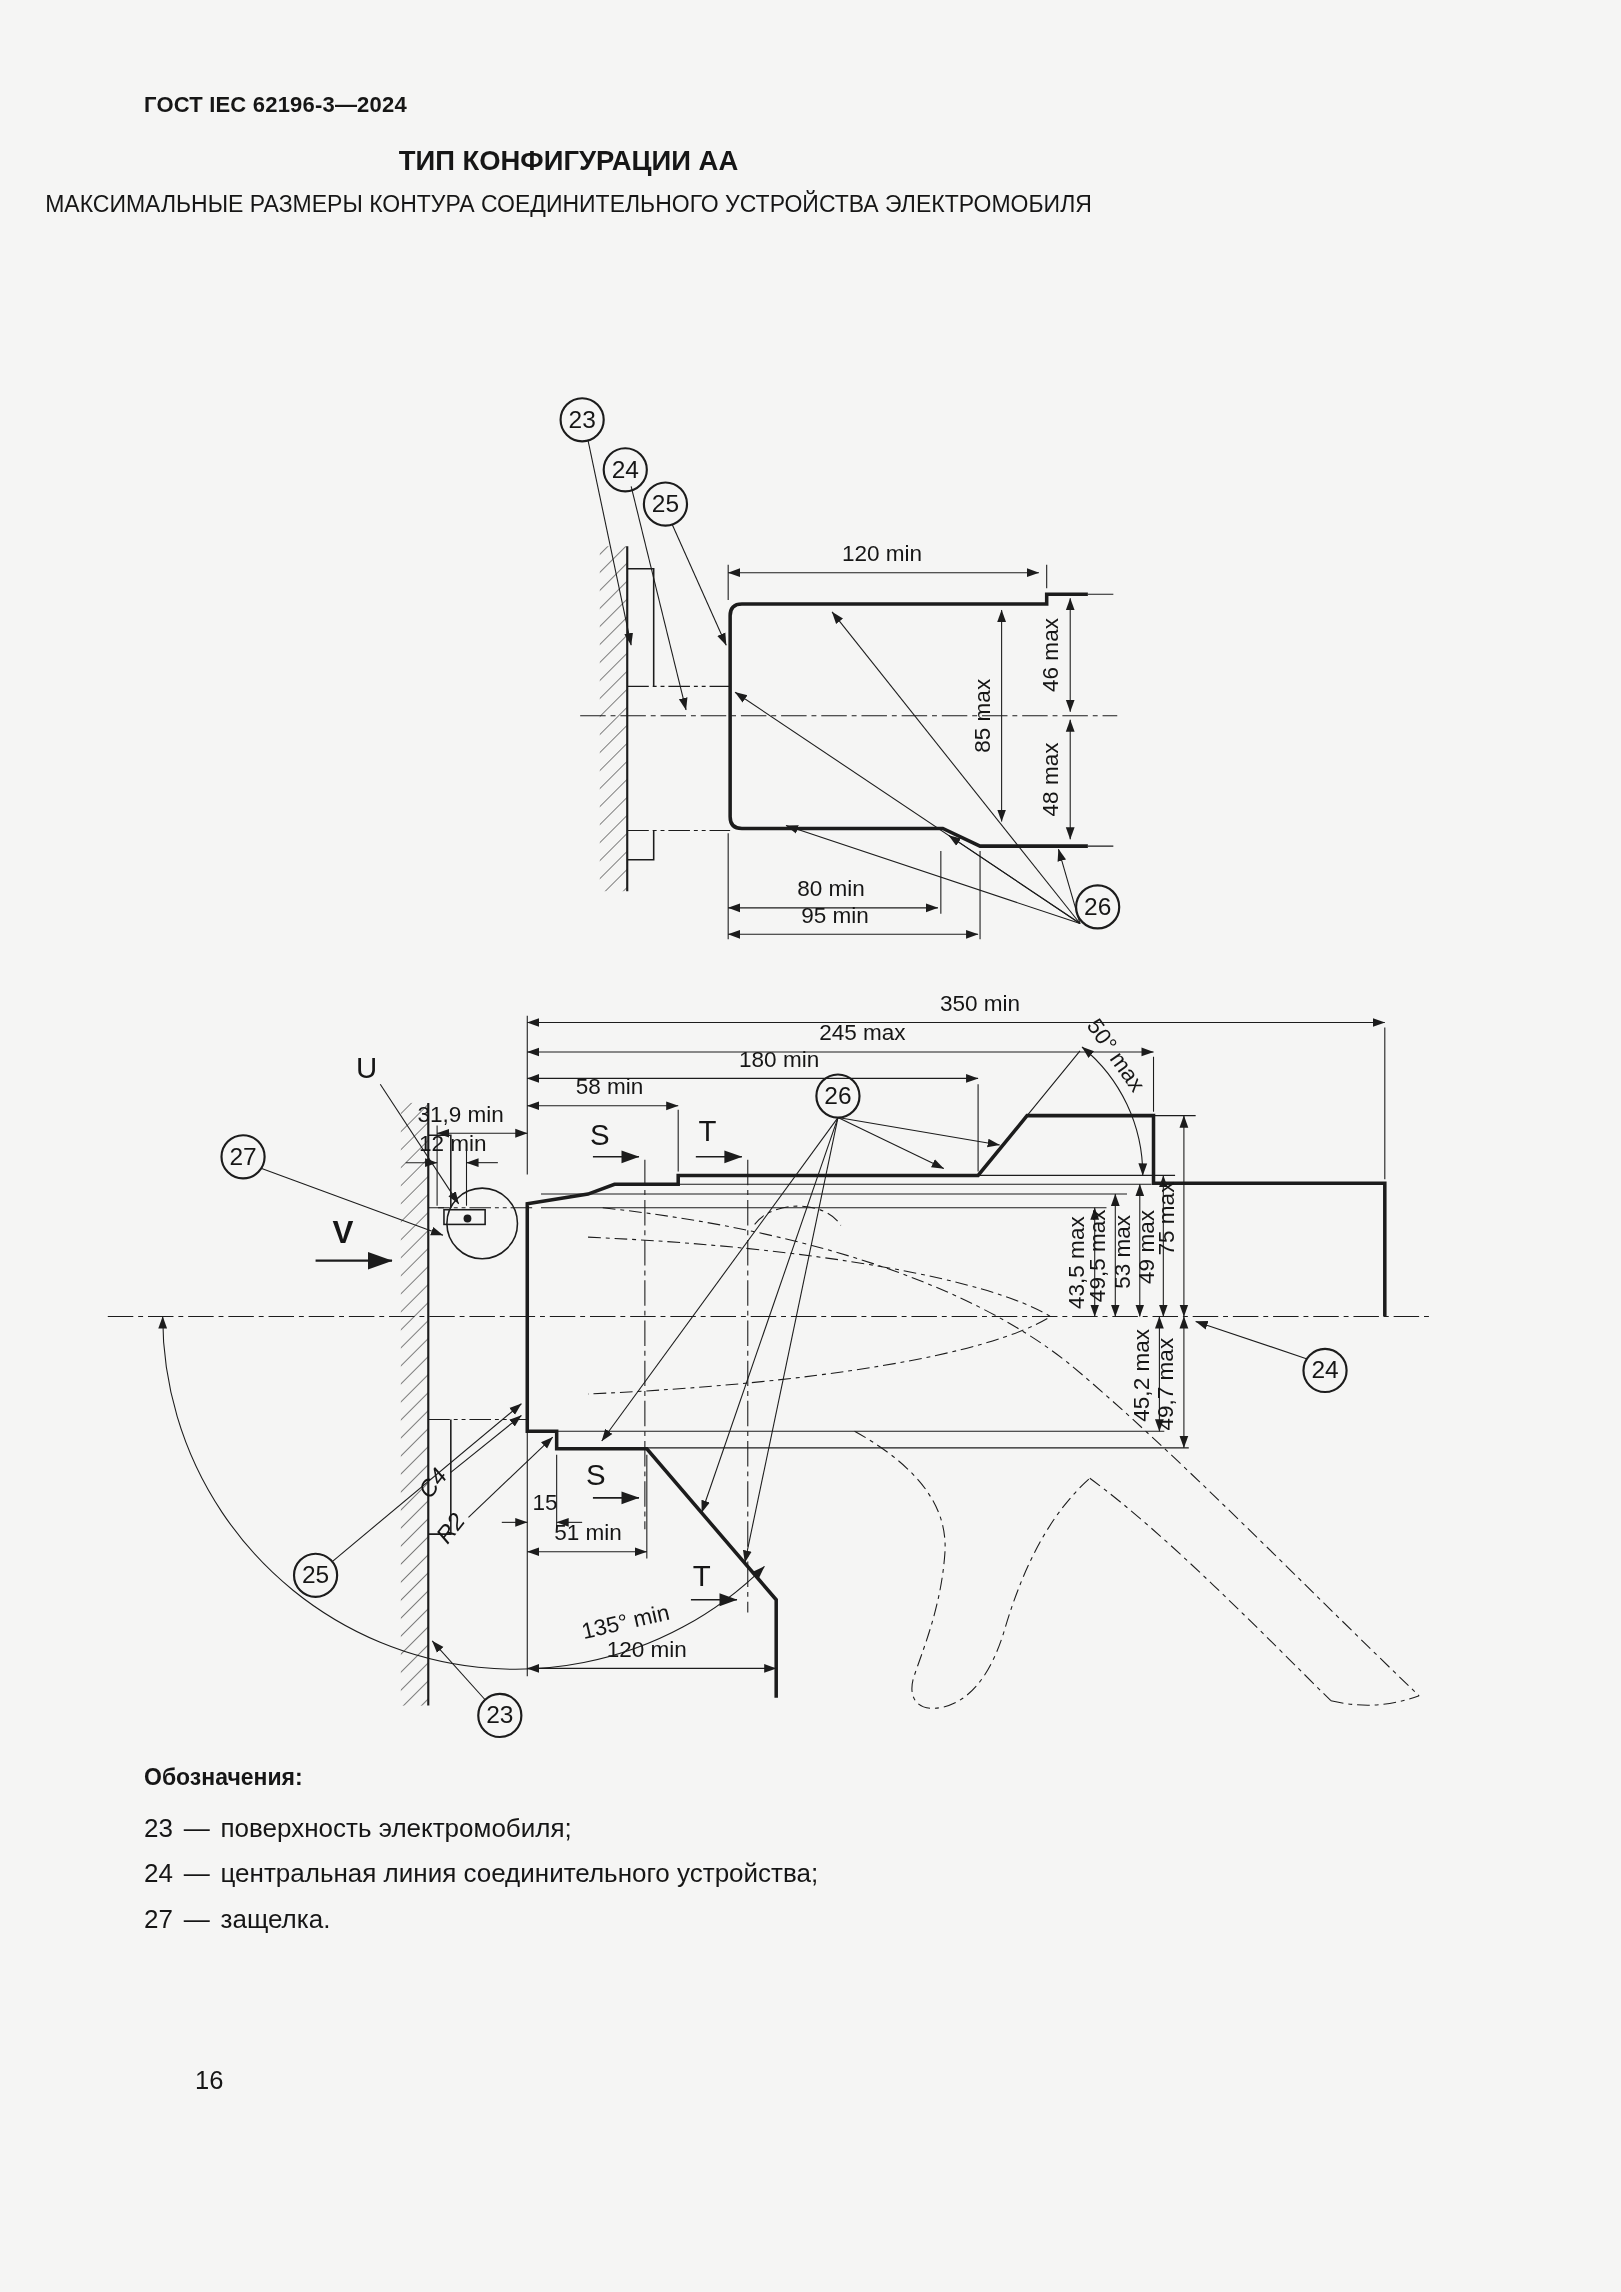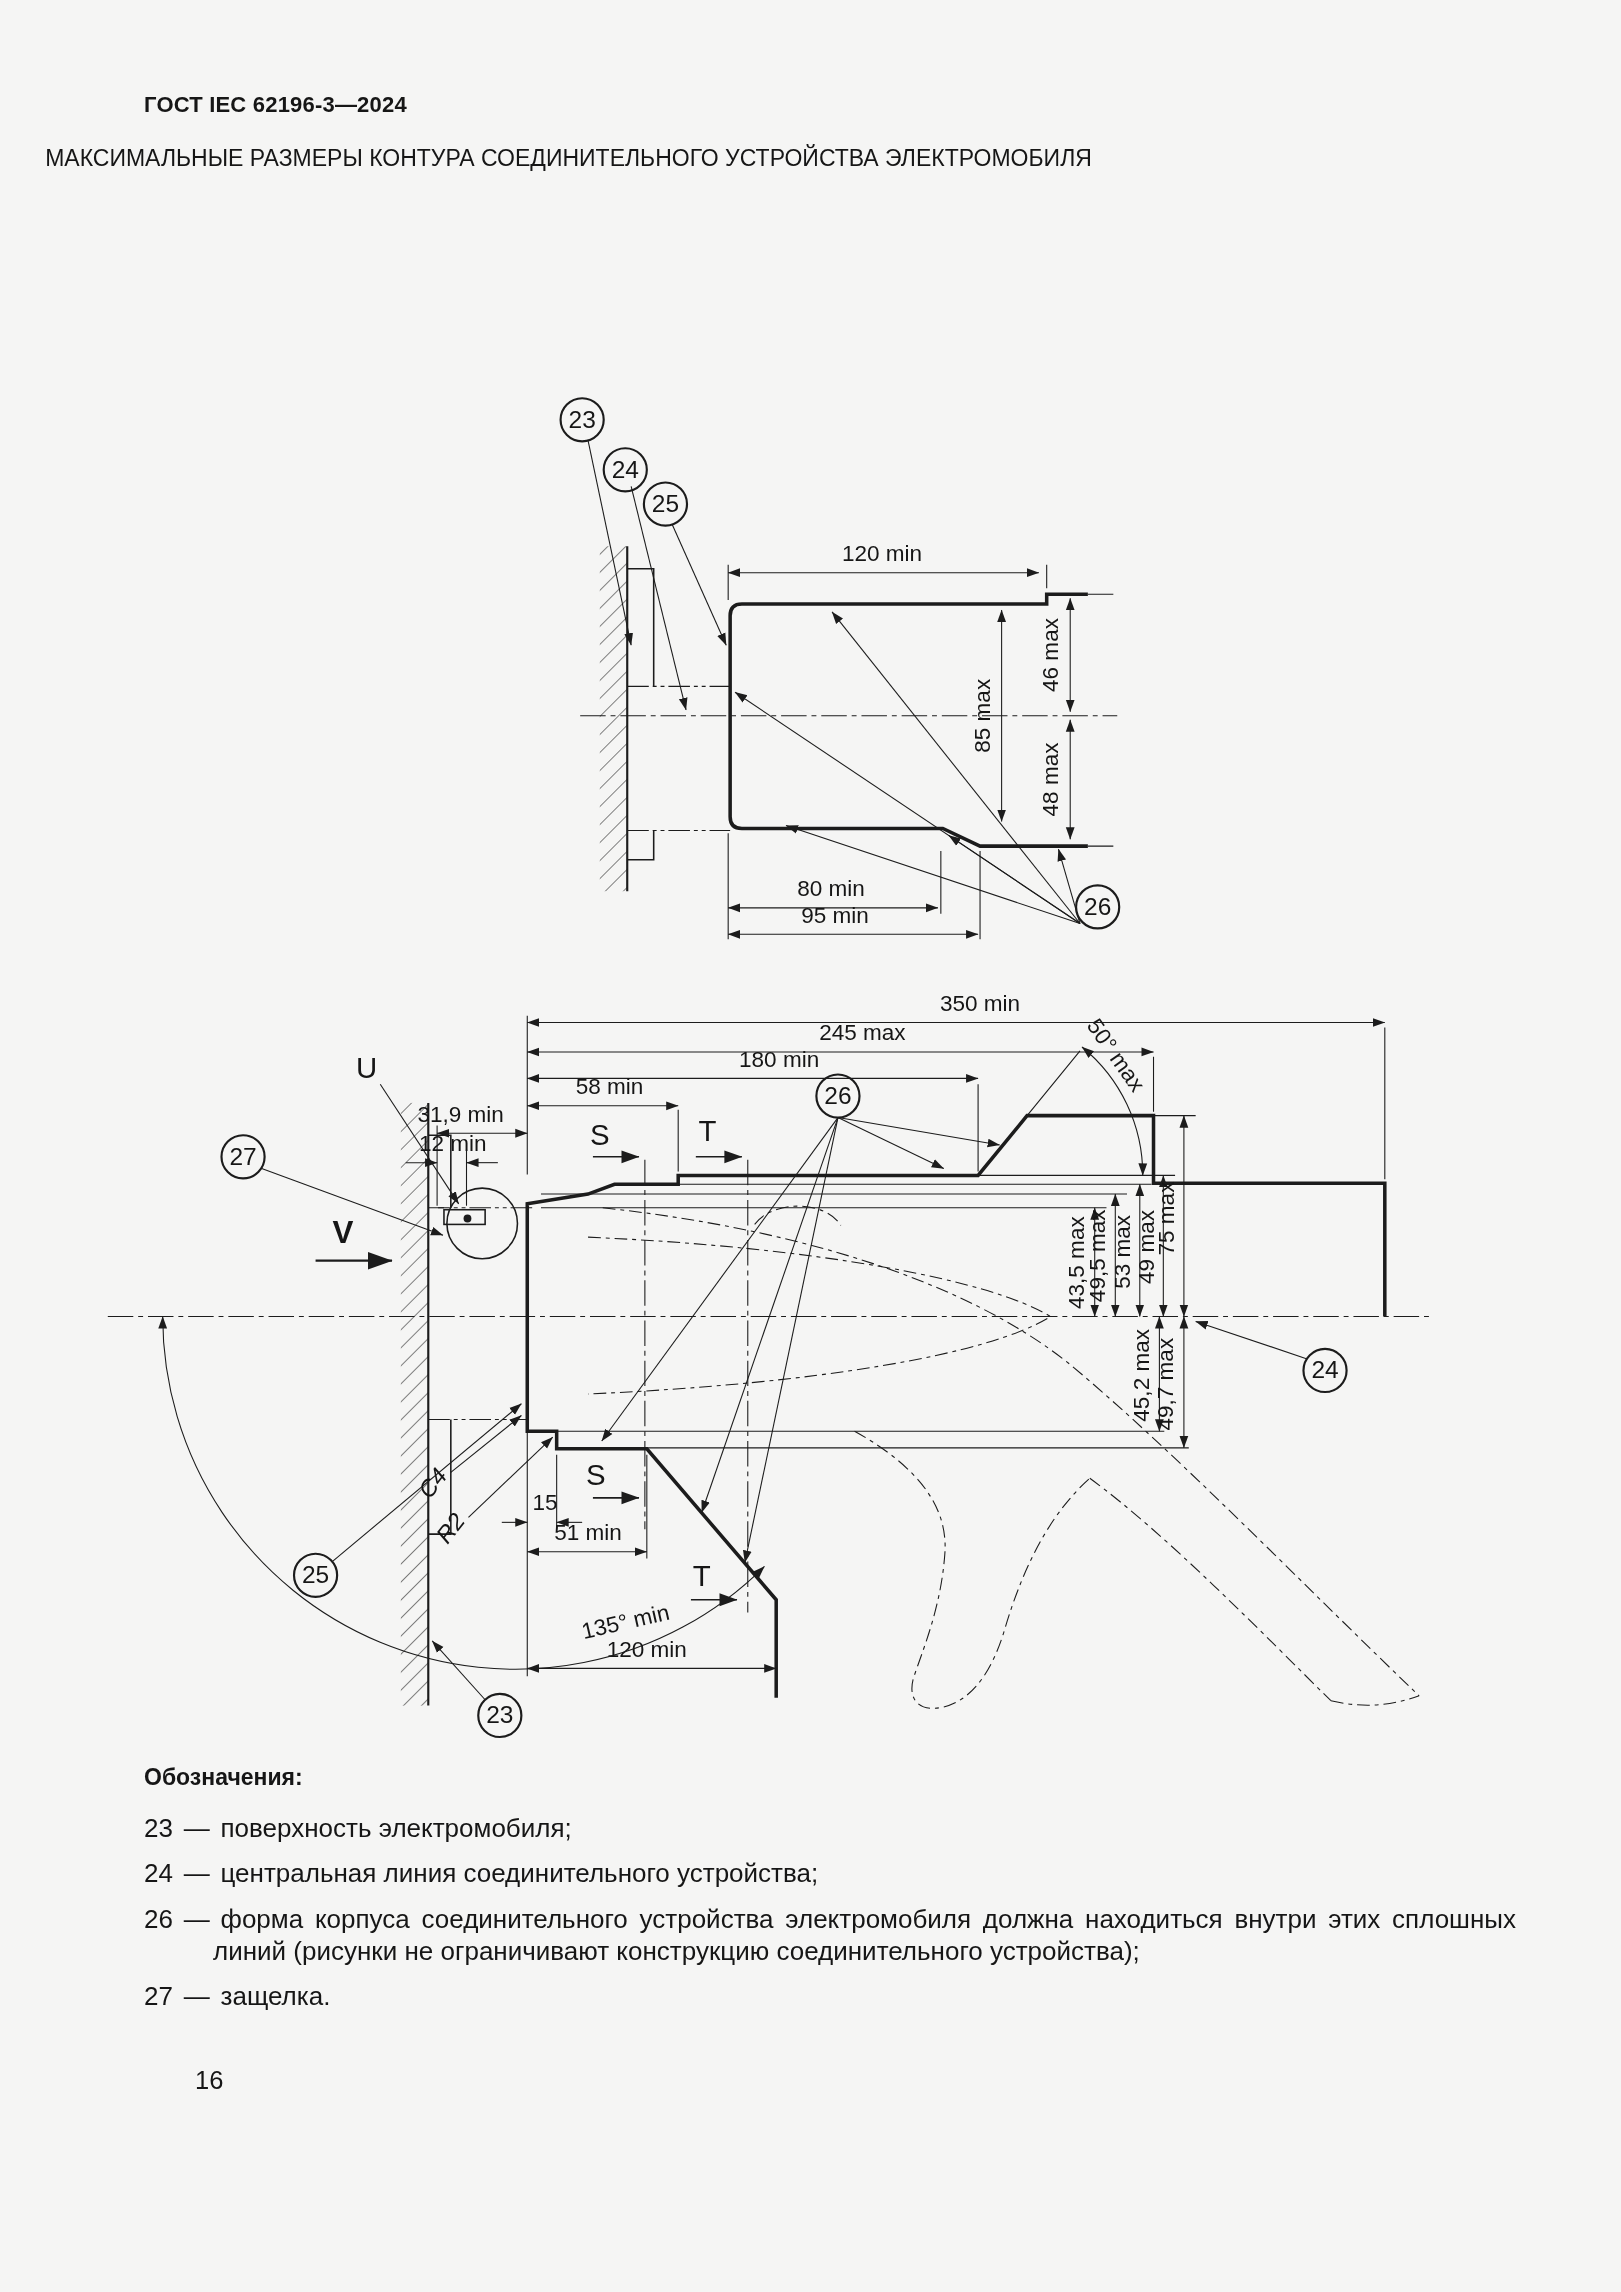--- a/index.html
+++ b/index.html
@@ -28,20 +28,21 @@
   .pagenum{position:absolute;left:195px;top:2066px;font-size:25.5px;}
 </style>
 </head>
 <body>
 
 <div class="page">
 
   <div class="hdr">ГОСТ IEC 62196-3—2024</div>
 
   <div class="titles">
+    <div class="t1">ТИП КОНФИГУРАЦИИ АА</div>
     <div class="t3">МАКСИМАЛЬНЫЕ РАЗМЕРЫ КОНТУРА СОЕДИНИТЕЛЬНОГО УСТРОЙСТВА ЭЛЕКТРОМОБИЛЯ</div>
   </div>
 
   <svg class="draw" viewBox="0 0 1654 2339">
     <defs>
       <pattern id="hp" width="13" height="13" patternUnits="userSpaceOnUse" patternTransform="rotate(45)">
         <line x1="0" y1="0" x2="0" y2="13" stroke="#3a3a3a" stroke-width="1.3"></line>
       </pattern>
       <marker id="ar" viewBox="0 0 10 10" refX="9.3" refY="5" markerWidth="12" markerHeight="12" orient="auto-start-reverse">
         <path d="M0,1.6 L9.5,5 L0,8.4 z" fill="#1c1c1c"></path>
@@ -296,19 +297,18 @@
         <circle class="s w2" cx="855" cy="1118" r="22" fill="#f5f5f4"></circle>
         <text class="bal" x="855" y="1126" text-anchor="middle">26</text>
       </g>
     </g>
   </svg>
 
   <div class="legend">
     <div class="legend-heading">Обозначения:</div>
     <div class="legend-item"><span>23</span><span class="li-sep">—</span><span>поверхность электромобиля;</span></div>
     <div class="legend-item"><span>24</span><span class="li-sep">—</span><span>центральная линия соединительного устройства;</span></div>
-    <div class="legend-item"><span>26</span><span class="li-sep">—</span><span>форма корпуса соединительного устройства электромобиля должна находиться внутри этих сплошных линий (рисунки не ограничивают конструкцию соединительного устройства);</span></div>
     <div class="legend-item"><span>27</span><span class="li-sep">—</span><span>защелка.</span></div>
   </div>
 
   <div class="pagenum">16</div>
 </div>
 
 
 </body></html>

